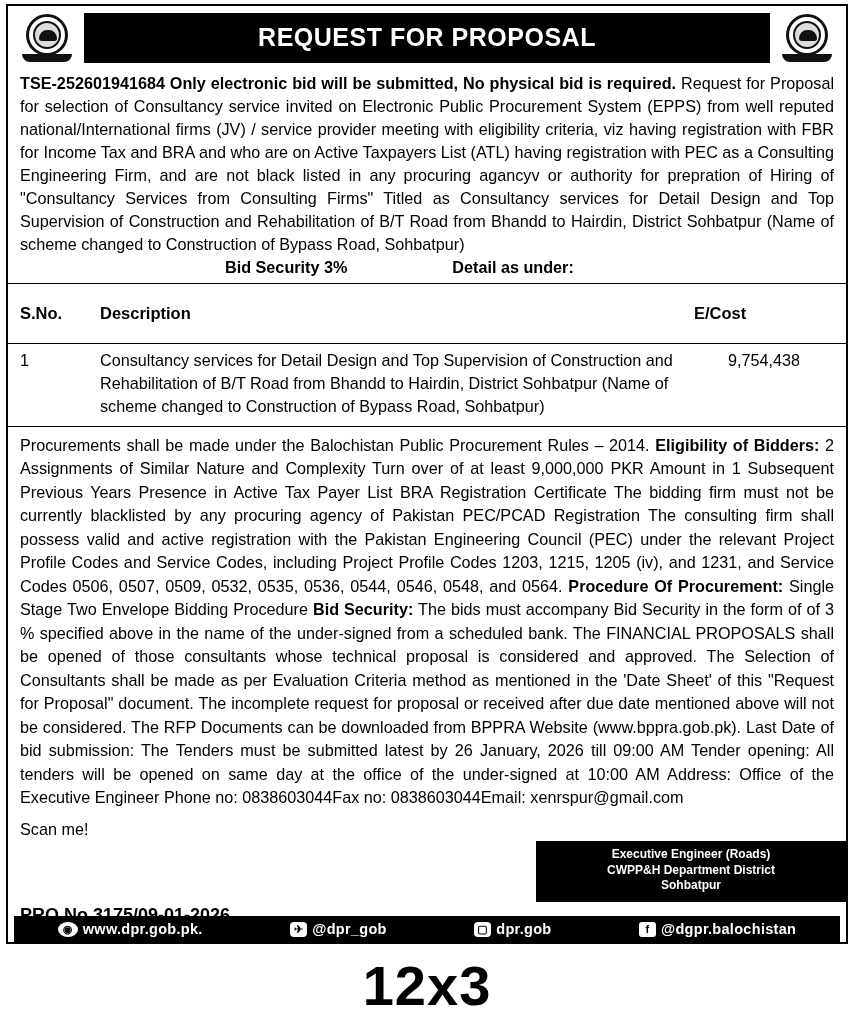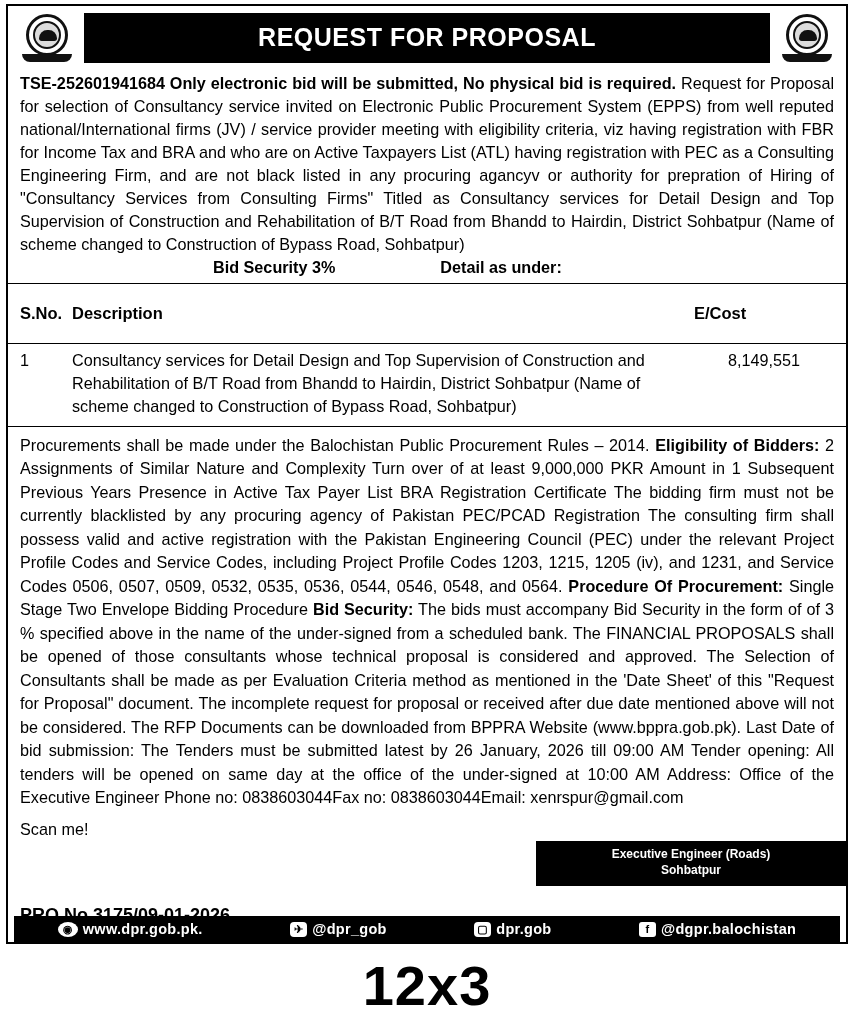--- a/index.html
+++ b/index.html
@@ -88,38 +88,38 @@
   }
   
   .intro {
     padding: 4px 12px 2px 12px;
     font-size: 16.2px;
     line-height: 1.42;
     text-align: justify;
   }
   .b { font-weight: bold; }
   .bidsec-row {
-    padding: 0 12px 6px 0;
+    padding: 0 12px 6px 12px;
     font-size: 16.2px;
     font-weight: bold;
     display: flex;
   }
   .bidsec-row .s1 { margin-left: 205px; }
   .bidsec-row .s2 { margin-left: 105px; }
   
   .tbl-head {
     border-top: 1.5px solid #000;
     border-bottom: 1.5px solid #000;
     display: flex;
     font-size: 16.5px;
     font-weight: bold;
     padding: 20px 12px;
   }
   .col-sno { width: 52px; flex: 0 0 52px; }
-  .col-desc { flex: 1 1 auto; }
+  .col-desc { flex: 1 1 auto; margin-left: 28px; }
   .col-cost { width: 140px; flex: 0 0 140px; text-align: left; }
   .tbl-row {
     display: flex;
     font-size: 16.2px;
     line-height: 1.42;
     padding: 5px 12px 8px 12px;
     border-bottom: 1.5px solid #000;
   }
   .tbl-row .col-cost { text-align: center; }
   
@@ -232,32 +232,33 @@
     </div>
 
     <div class="tbl-head">
       <div class="col-sno">S.No.</div>
       <div class="col-desc">Description</div>
       <div class="col-cost">E/Cost</div>
     </div>
     <div class="tbl-row">
       <div class="col-sno">1</div>
       <div class="col-desc">Consultancy services for Detail Design and Top Supervision of Construction and Rehabilitation of B/T Road from Bhandd to Hairdin, District Sohbatpur (Name of scheme changed to Construction of Bypass Road, Sohbatpur)</div>
-      <div class="col-cost">8,149,551</div>
+      <div class="col-cost">9,754,438</div>
     </div>
 
     <div class="para">
       <span>Procurements shall be made under the Balochistan Public Procurement Rules – 2014. </span><span class="b">Eligibility of Bidders:</span><span> 2 Assignments of Similar Nature and Complexity Turn over of at least 9,000,000 PKR Amount in 1 Subsequent Previous Years Presence in Active Tax Payer List BRA Registration Certificate The bidding firm must not be currently blacklisted by any procuring agency of Pakistan PEC/PCAD Registration The consulting firm shall possess valid and active registration with the Pakistan Engineering Council (PEC) under the relevant Project Profile Codes and Service Codes, including Project Profile Codes 1203, 1215, 1205 (iv), and 1231, and Service Codes 0506, 0507, 0509, 0532, 0535, 0536, 0544, 0546, 0548, and 0564. </span><span class="b">Procedure Of Procurement:</span><span> Single Stage Two Envelope Bidding Procedure </span><span class="b">Bid Security:</span><span> The bids must accompany Bid Security in the form of  of 3 % specified above in the name of the under-signed from a scheduled bank. The FINANCIAL PROPOSALS shall be opened of those consultants whose technical proposal is considered and approved. The Selection of Consultants shall be made as per Evaluation Criteria method as mentioned in the 'Date Sheet' of this "Request for Proposal" document. The incomplete request for proposal or received after due date mentioned above will not be considered. The RFP Documents can be downloaded from BPPRA Website (www.bppra.gob.pk). Last Date of bid submission: The Tenders must be submitted latest by 26 January, 2026 till 09:00 AM Tender opening: All tenders will be opened on same day at the office of the under-signed at 10:00 AM Address: Office of the Executive Engineer Phone no: 0838603044Fax no: 0838603044Email: xenrspur@gmail.com</span>
     </div>
 
     <div class="scan">Scan me!</div>
 
     <div class="sig-wrap">
       <div class="sig-box">
         <div>Executive Engineer (Roads)</div>
+        <div>CWPP&amp;H Department District</div>
         <div>Sohbatpur</div>
       </div>
       <div class="prq">PRQ No.3175/09-01-2026</div>
     </div>
 
     <div class="footer">
       <div class="fitem">
         <span class="ficon globe">◉</span>
         <span>www.dpr.gob.pk.</span>
       </div>

